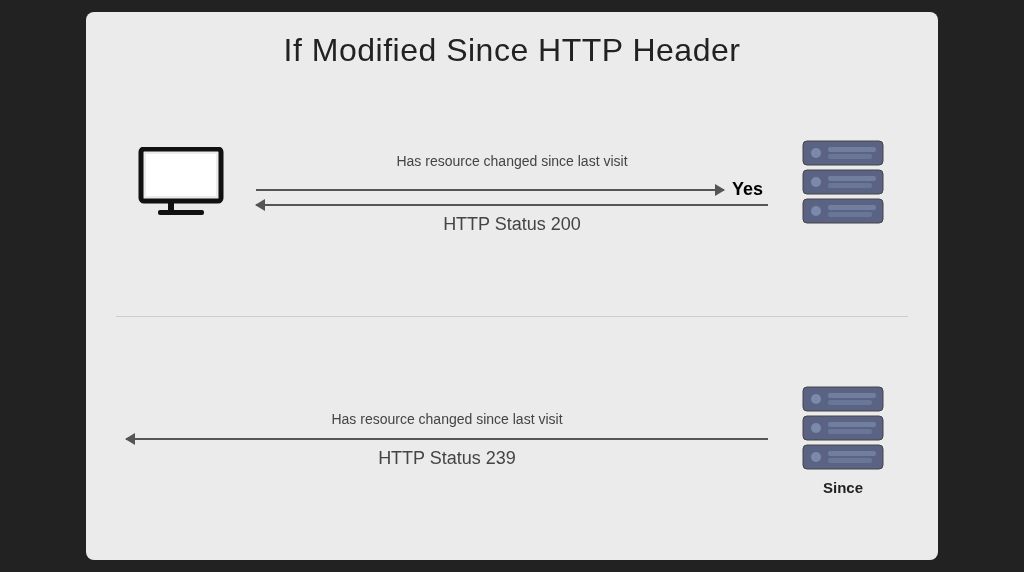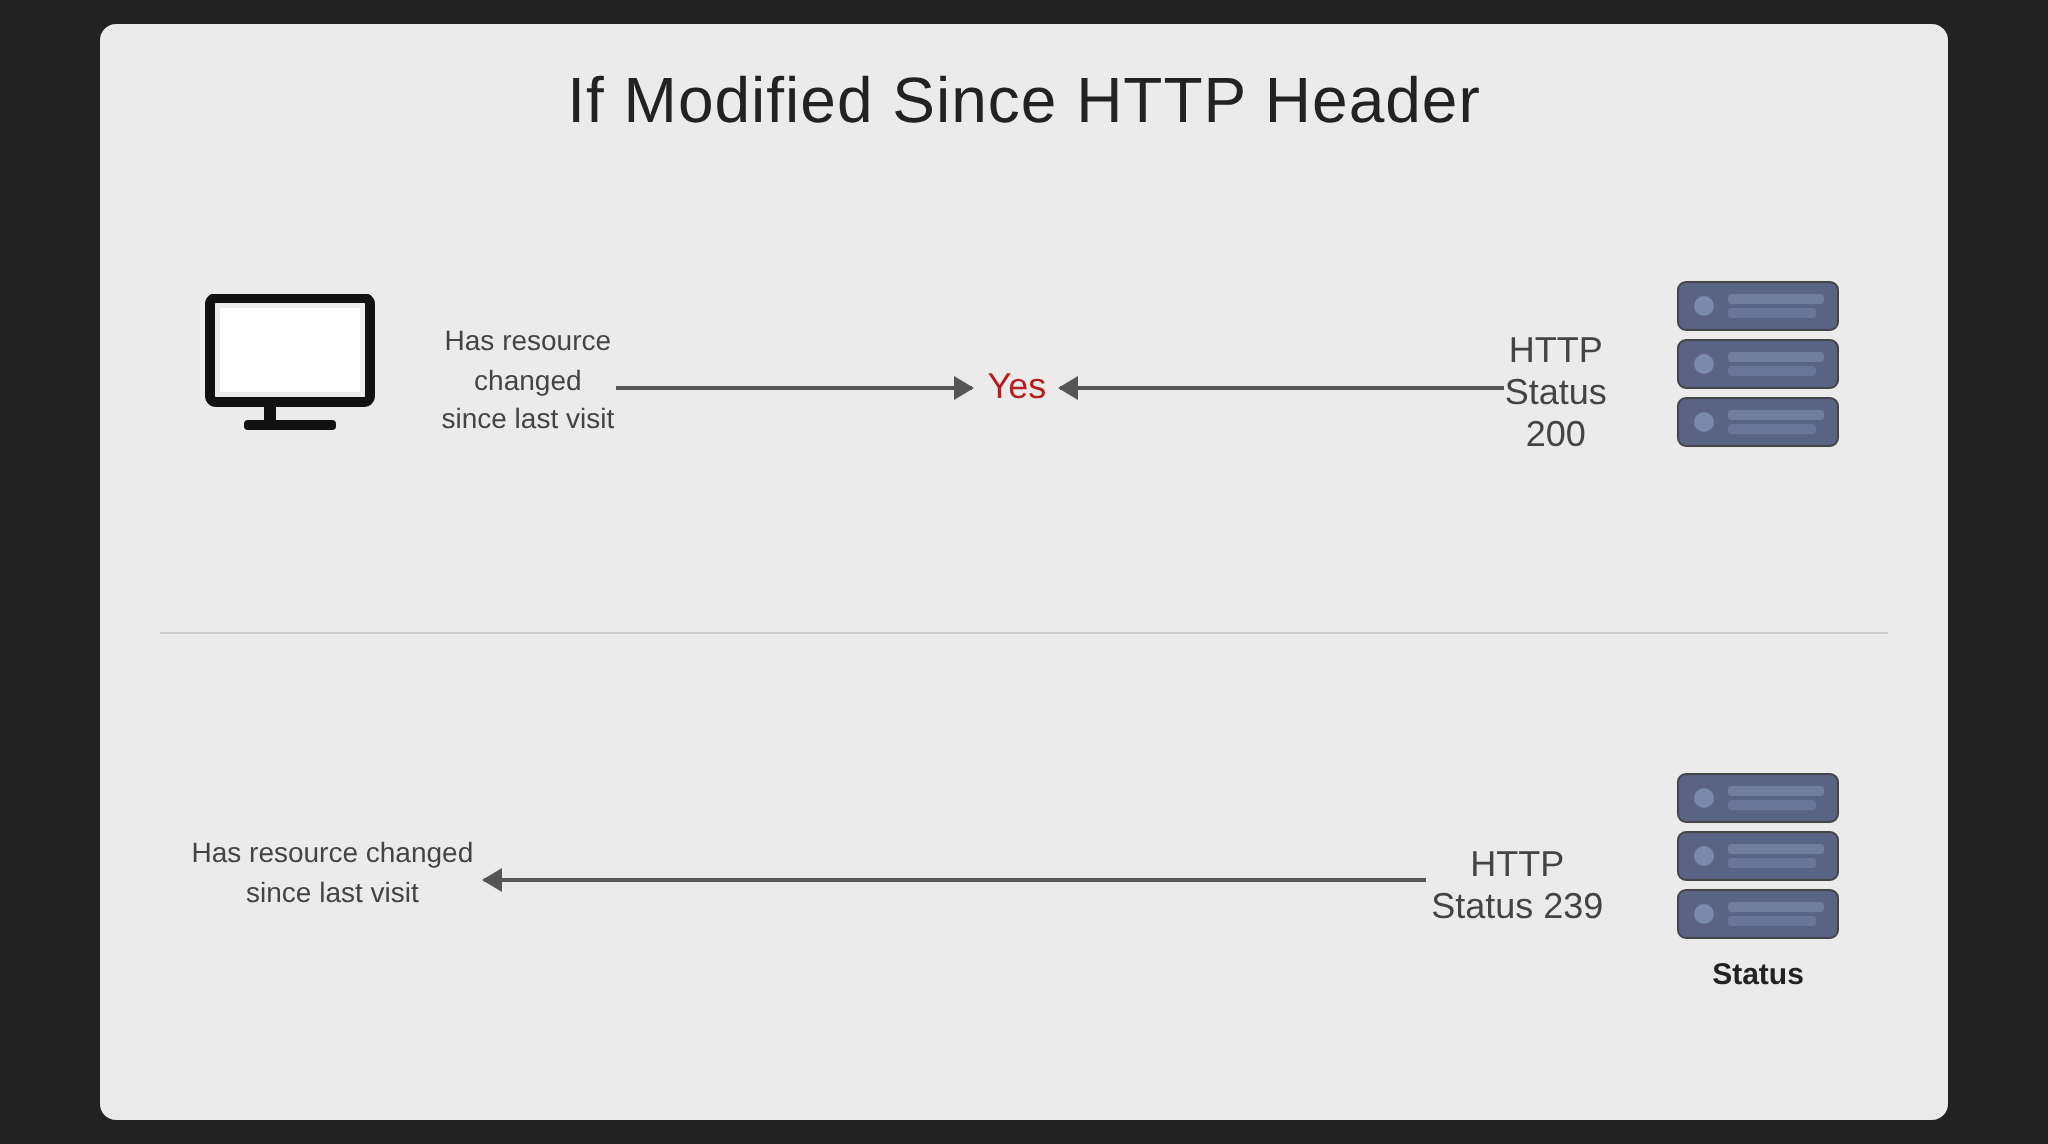--- a/index.html
+++ b/index.html
@@ -6,21 +6,21 @@
     body {
       width: 1024px;
       height: 572px;
       background: #222;
       display: flex;
       align-items: center;
       justify-content: center;
       font-family: Arial, sans-serif;
     }
     .card {
-      width: 924px;
+      width: 852px;
       height: 548px;
       background: #ebebeb;
       border-radius: 8px;
       display: flex;
       flex-direction: column;
       align-items: center;
       padding: 20px 30px;
       position: relative;
     }
     .title {
@@ -62,21 +62,21 @@
     }
     
     .server-icon {
       width: 90px;
       height: 90px;
     }
     
     .middle {
       flex: 1;
       display: flex;
-      flex-direction: row;
+      flex-direction: column;
       align-items: center;
       justify-content: center;
       position: relative;
       padding: 0 10px;
     }
     .question-text {
       font-size: 14px;
       color: #444;
       text-align: center;
       margin-bottom: 6px;
@@ -108,22 +108,22 @@
       content: '';
       position: absolute;
       left: -1px;
       top: -5px;
       border-right: 10px solid #555;
       border-top: 6px solid transparent;
       border-bottom: 6px solid transparent;
     }
     .response-label {
       font-size: 18px;
-      font-weight: normal;
-      color: #b91c1c;
+      font-weight: bold;
+      color: #000000;
       margin-left: 8px;
       min-width: 36px;
     }
     .status-text {
       font-size: 18px;
       color: #444;
       text-align: center;
       margin-top: 6px;
     }
     .divider {
@@ -219,18 +219,18 @@
           <rect x="30" y="75" width="44" height="5" rx="2" fill="#7a8aaa" opacity="0.5"></rect>
           <rect x="5" y="33" width="80" height="24" rx="4" fill="#5a6384" stroke="#444" stroke-width="1"></rect>
           <circle cx="18" cy="45" r="5" fill="#7a8aaa"></circle>
           <rect x="30" y="39" width="48" height="5" rx="2" fill="#7a8aaa" opacity="0.7"></rect>
           <rect x="30" y="46" width="44" height="5" rx="2" fill="#7a8aaa" opacity="0.5"></rect>
           <rect x="5" y="4" width="80" height="24" rx="4" fill="#5a6384" stroke="#444" stroke-width="1"></rect>
           <circle cx="18" cy="16" r="5" fill="#7a8aaa"></circle>
           <rect x="30" y="10" width="48" height="5" rx="2" fill="#7a8aaa" opacity="0.7"></rect>
           <rect x="30" y="17" width="44" height="5" rx="2" fill="#7a8aaa" opacity="0.5"></rect>
         </svg>
-        <div class="label">Status</div>
+        <div class="label">Since</div>
       </div>
     </div>
 
   </div>
 </div>
 
 </body></html>

